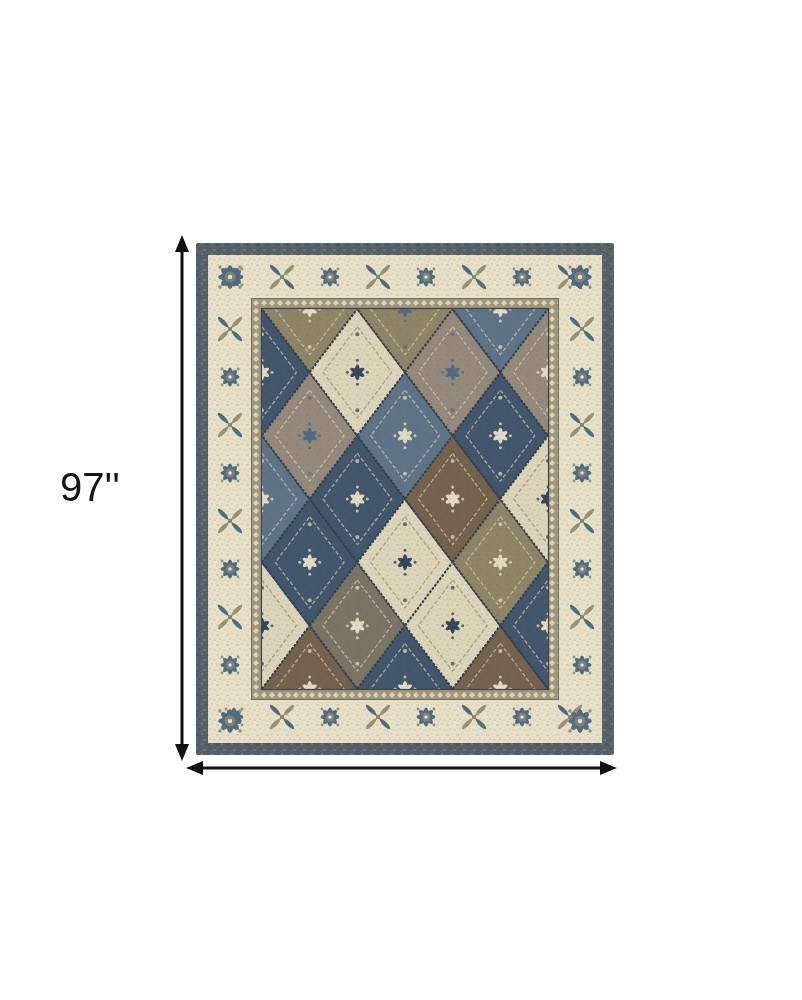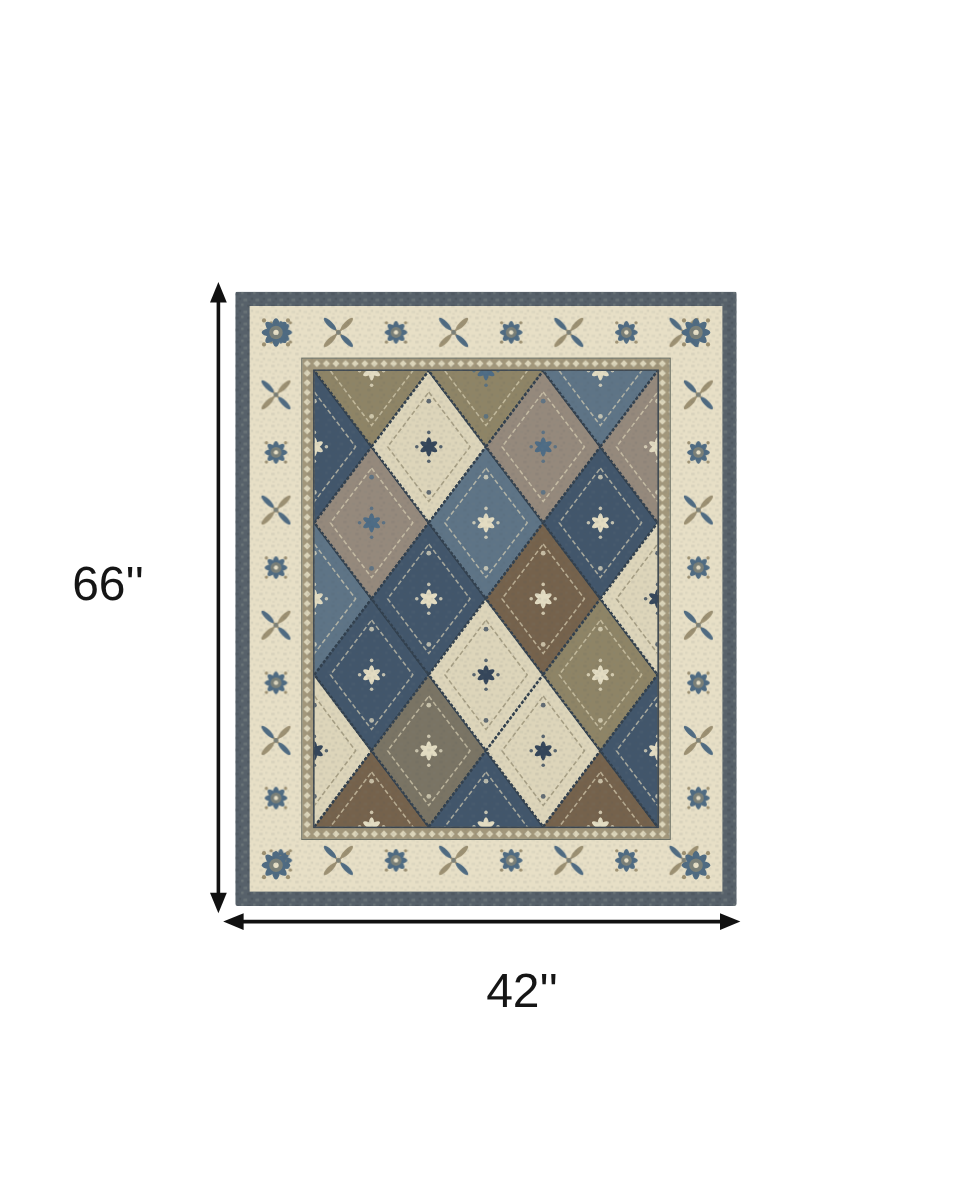--- a/index.html
+++ b/index.html
@@ -245,15 +245,14 @@
       <polygon points="182,235 175,252 189,252" stroke="none"></polygon>
       <polygon points="182,761 175,744 189,744" stroke="none"></polygon>
     </g>
     <g stroke="#111111" fill="#111111">
       <line x1="200" y1="768" x2="603" y2="768" stroke-width="3"></line>
       <polygon points="186,768 203,761 203,775" stroke="none"></polygon>
       <polygon points="617,768 600,761 600,775" stroke="none"></polygon>
     </g>
   </svg>
 
-  <div class="dim-label height">66''</div>
-  <div class="dim-label width">42''</div>
+  <div class="dim-label height">97''</div>
 </div>
 
 </body></html>

